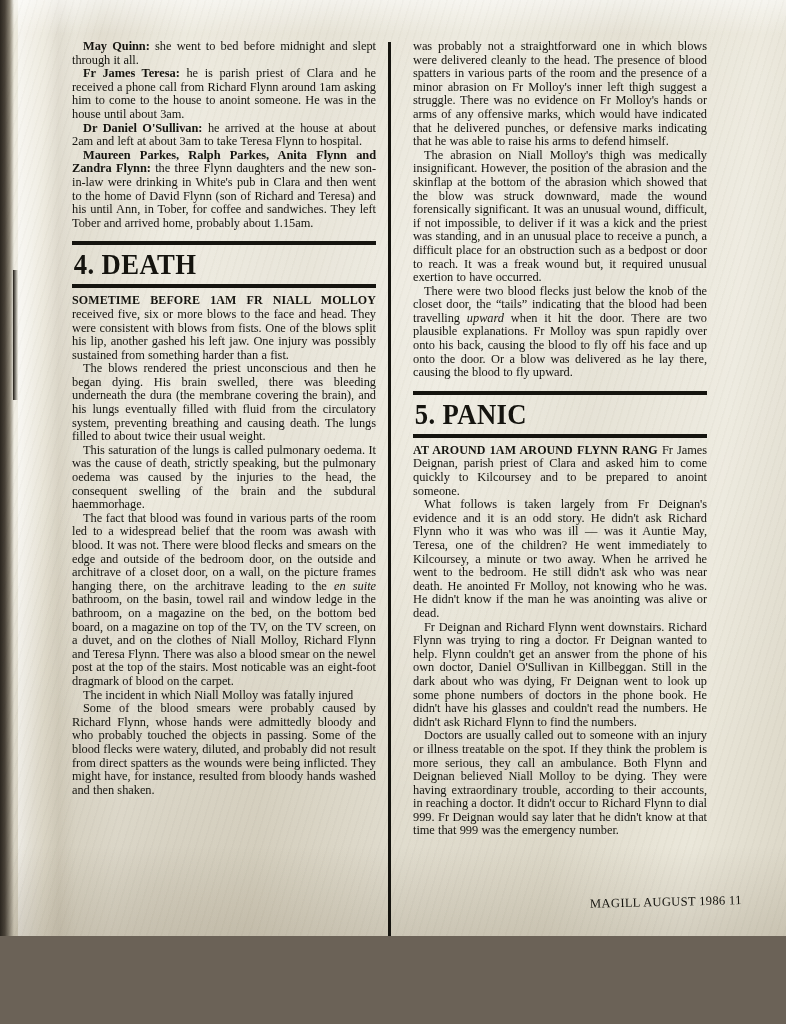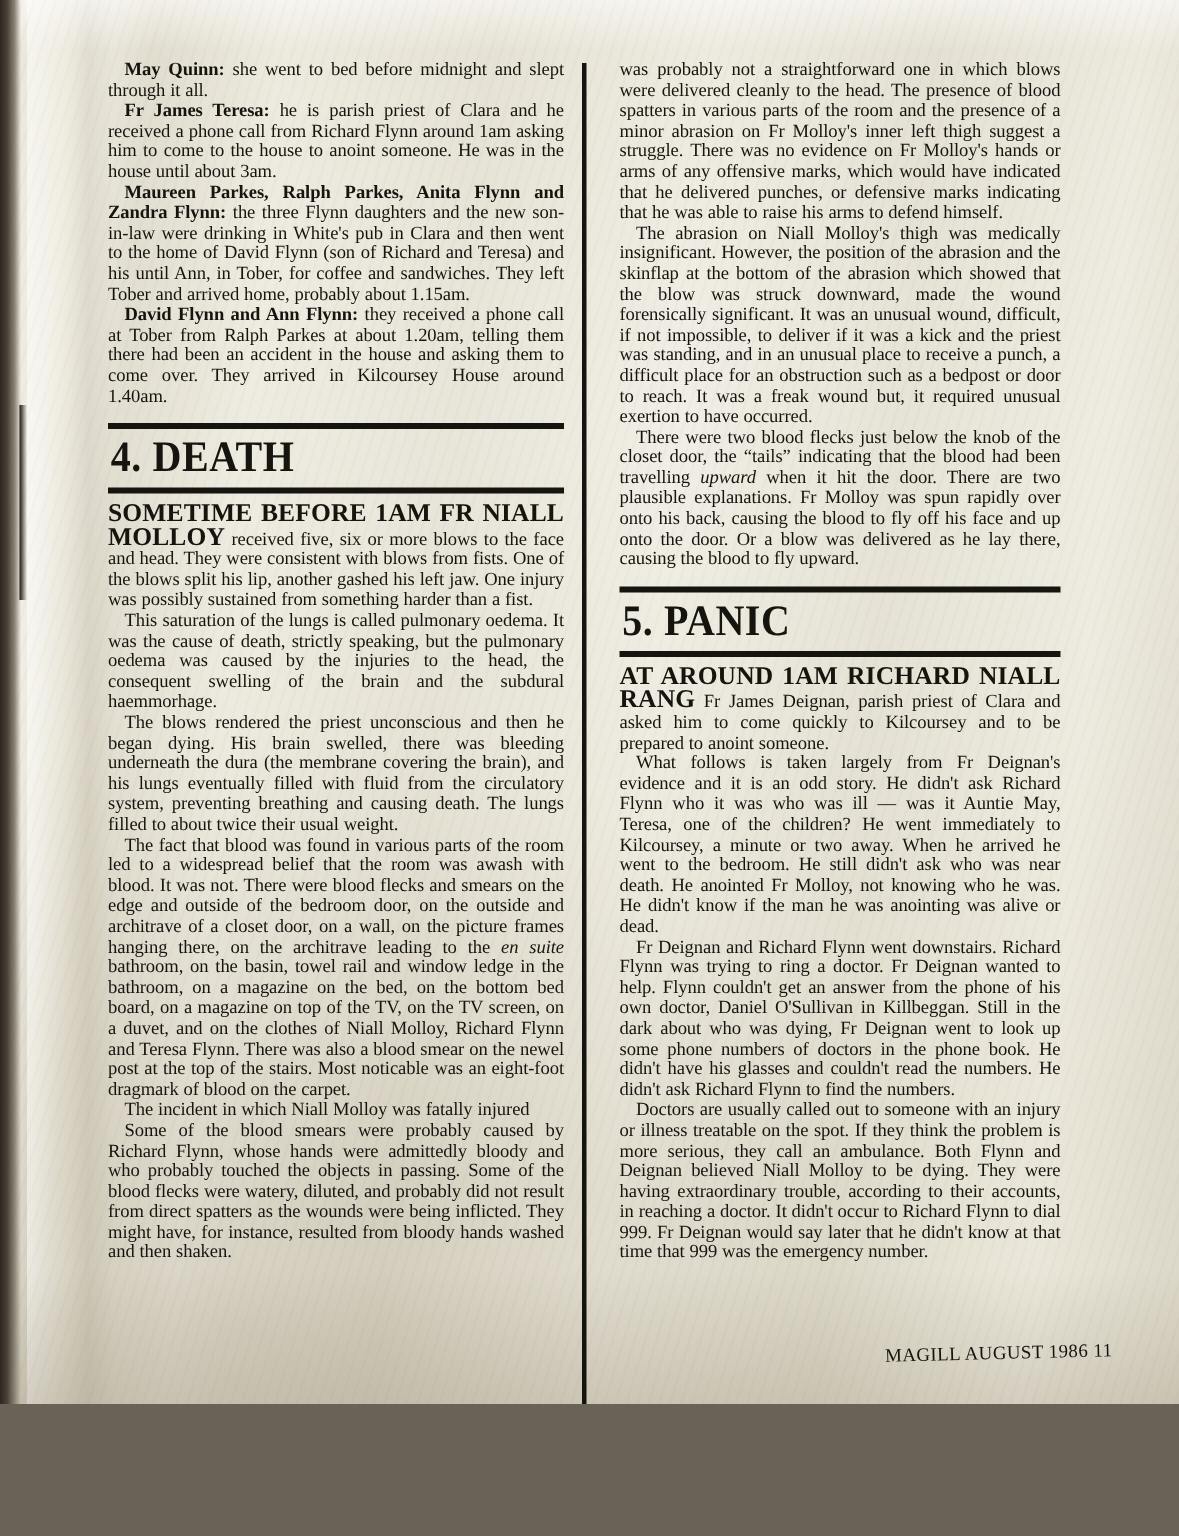--- a/index.html
+++ b/index.html
@@ -147,21 +147,21 @@
     font-size: 29px;
     line-height: 31px;
     letter-spacing: 0.4px;
     transform: scaleX(0.92);
     transform-origin: left center;
     padding: 1px 0 2px 2px;
   }
 
   .opening {
     font-weight: bold;
-    font-size: 17px;
+    font-size: 12px;
     letter-spacing: 0.1px;
   }
 
   #footer-line {
     position: absolute;
     right: 44px;
     bottom: 26px;
     font-size: 12.6px;
     letter-spacing: 0.3px;
     z-index: 3;
@@ -180,36 +180,36 @@
 
   <div id="content">
 
     <div class="column left">
 
       <p><b>May Quinn:</b><span> she went to bed before midnight and slept through it all.</span></p>
 
 
       <p><b>Fr James Teresa:</b><span> he is parish priest of Clara and he received a phone call from Richard Flynn around 1am asking him to come to the house to anoint someone. He was in the house until about 3am.</span></p>
 
+      <p><b>Dr Daniel O'Sullivan:</b><span> he arrived at the house at about 2am and left at about 3am to take Teresa Flynn to hospital.</span></p>
 
       <p><b>Maureen Parkes, Ralph Parkes, Anita Flynn and Zandra Flynn:</b><span> the three Flynn daughters and the new son-in-law were drinking in White's pub in Clara and then went to the home of David Flynn (son of Richard and Teresa) and his until Ann, in Tober, for coffee and sandwiches. They left Tober and arrived home, probably about 1.15am.</span></p>
 
-      <p><b>David Flynn and Ann Flynn:</b><span> they received a phone call at Tober from Ralph Parkes at about 1.20am, telling them there had been an accident in the house and asking them to come over. They arrived in Kilcoursey House around 1.40am.</span></p>
 
       <div class="section-head">
         <div class="rule-top"></div>
         <div class="title">4. DEATH</div>
         <div class="rule-bottom"></div>
       </div>
 
       <p class="noindent"><span class="opening">SOMETIME BEFORE 1AM FR NIALL MOLLOY</span><span> received five, six or more blows to the face and head. They were consistent with blows from fists. One of the blows split his lip, another gashed his left jaw. One injury was possibly sustained from something harder than a fist.</span></p>
 
+      <p>The blows rendered the priest unconscious and then he began dying. His brain swelled, there was bleeding underneath the dura (the membrane covering the brain), and his lungs eventually filled with fluid from the circulatory system, preventing breathing and causing death. The lungs filled to about twice their usual weight.</p>
+
       <p>This saturation of the lungs is called pulmonary oedema. It was the cause of death, strictly speaking, but the pulmonary oedema was caused by the injuries to the head, the consequent swelling of the brain and the subdural haemmorhage.</p>
-
-      <p>The blows rendered the priest unconscious and then he began dying. His brain swelled, there was bleeding underneath the dura (the membrane covering the brain), and his lungs eventually filled with fluid from the circulatory system, preventing breathing and causing death. The lungs filled to about twice their usual weight.</p>
 
       <p><span>The fact that blood was found in various parts of the room led to a widespread belief that the room was awash with blood. It was not. There were blood flecks and smears on the edge and outside of the bedroom door, on the outside and architrave of a closet door, on a wall, on the picture frames hanging there, on the architrave leading to the </span><i>en suite</i><span> bathroom, on the basin, towel rail and window ledge in the bathroom, on a magazine on the bed, on the bottom bed board, on a magazine on top of the TV, on the TV screen, on a duvet, and on the clothes of Niall Molloy, Richard Flynn and Teresa Flynn. There was also a blood smear on the newel post at the top of the stairs. Most noticable was an eight-foot dragmark of blood on the carpet.</span></p>
 
       <p>The incident in which Niall Molloy was fatally injured</p>
 
       <p>Some of the blood smears were probably caused by Richard Flynn, whose hands were admittedly bloody and who probably touched the objects in passing. Some of the blood flecks were watery, diluted, and probably did not result from direct spatters as the wounds were being inflicted. They might have, for instance, resulted from bloody hands washed and then shaken.</p>
 
     </div>
 
     <div id="col-divider"></div>
@@ -223,21 +223,21 @@
 
       <p><span>There were two blood flecks just below the knob of the closet door, the “tails” indicating that the blood had been travelling </span><i>upward</i><span> when it hit the door. There are two plausible explanations. Fr Molloy was spun rapidly over onto his back, causing the blood to fly off his face and up onto the door. Or a blow was delivered as he lay there, causing the blood to fly upward.</span></p>
 
 
       <div class="section-head">
         <div class="rule-top"></div>
         <div class="title">5. PANIC</div>
         <div class="rule-bottom"></div>
       </div>
 
-      <p class="noindent"><span class="opening">AT AROUND 1AM RICHARD NIALL RANG</span><span> Fr James Deignan, parish priest of Clara and asked him to come quickly to Kilcoursey and to be prepared to anoint someone.</span></p>
+      <p class="noindent"><span class="opening">AT AROUND 1AM AROUND FLYNN RANG</span><span> Fr James Deignan, parish priest of Clara and asked him to come quickly to Kilcoursey and to be prepared to anoint someone.</span></p>
 
       <p>What follows is taken largely from Fr Deignan's evidence and it is an odd story. He didn't ask Richard Flynn who it was who was ill — was it Auntie May, Teresa, one of the children? He went immediately to Kilcoursey, a minute or two away. When he arrived he went to the bedroom. He still didn't ask who was near death. He anointed Fr Molloy, not knowing who he was. He didn't know if the man he was anointing was alive or dead.</p>
 
       <p>Fr Deignan and Richard Flynn went downstairs. Richard Flynn was trying to ring a doctor. Fr Deignan wanted to help. Flynn couldn't get an answer from the phone of his own doctor, Daniel O'Sullivan in Killbeggan. Still in the dark about who was dying, Fr Deignan went to look up some phone numbers of doctors in the phone book. He didn't have his glasses and couldn't read the numbers. He didn't ask Richard Flynn to find the numbers.</p>
 
       <p>Doctors are usually called out to someone with an injury or illness treatable on the spot. If they think the problem is more serious, they call an ambulance. Both Flynn and Deignan believed Niall Molloy to be dying. They were having extraordinary trouble, according to their accounts, in reaching a doctor. It didn't occur to Richard Flynn to dial 999. Fr Deignan would say later that he didn't know at that time that 999 was the emergency number.</p>
 
 
     </div>
 

